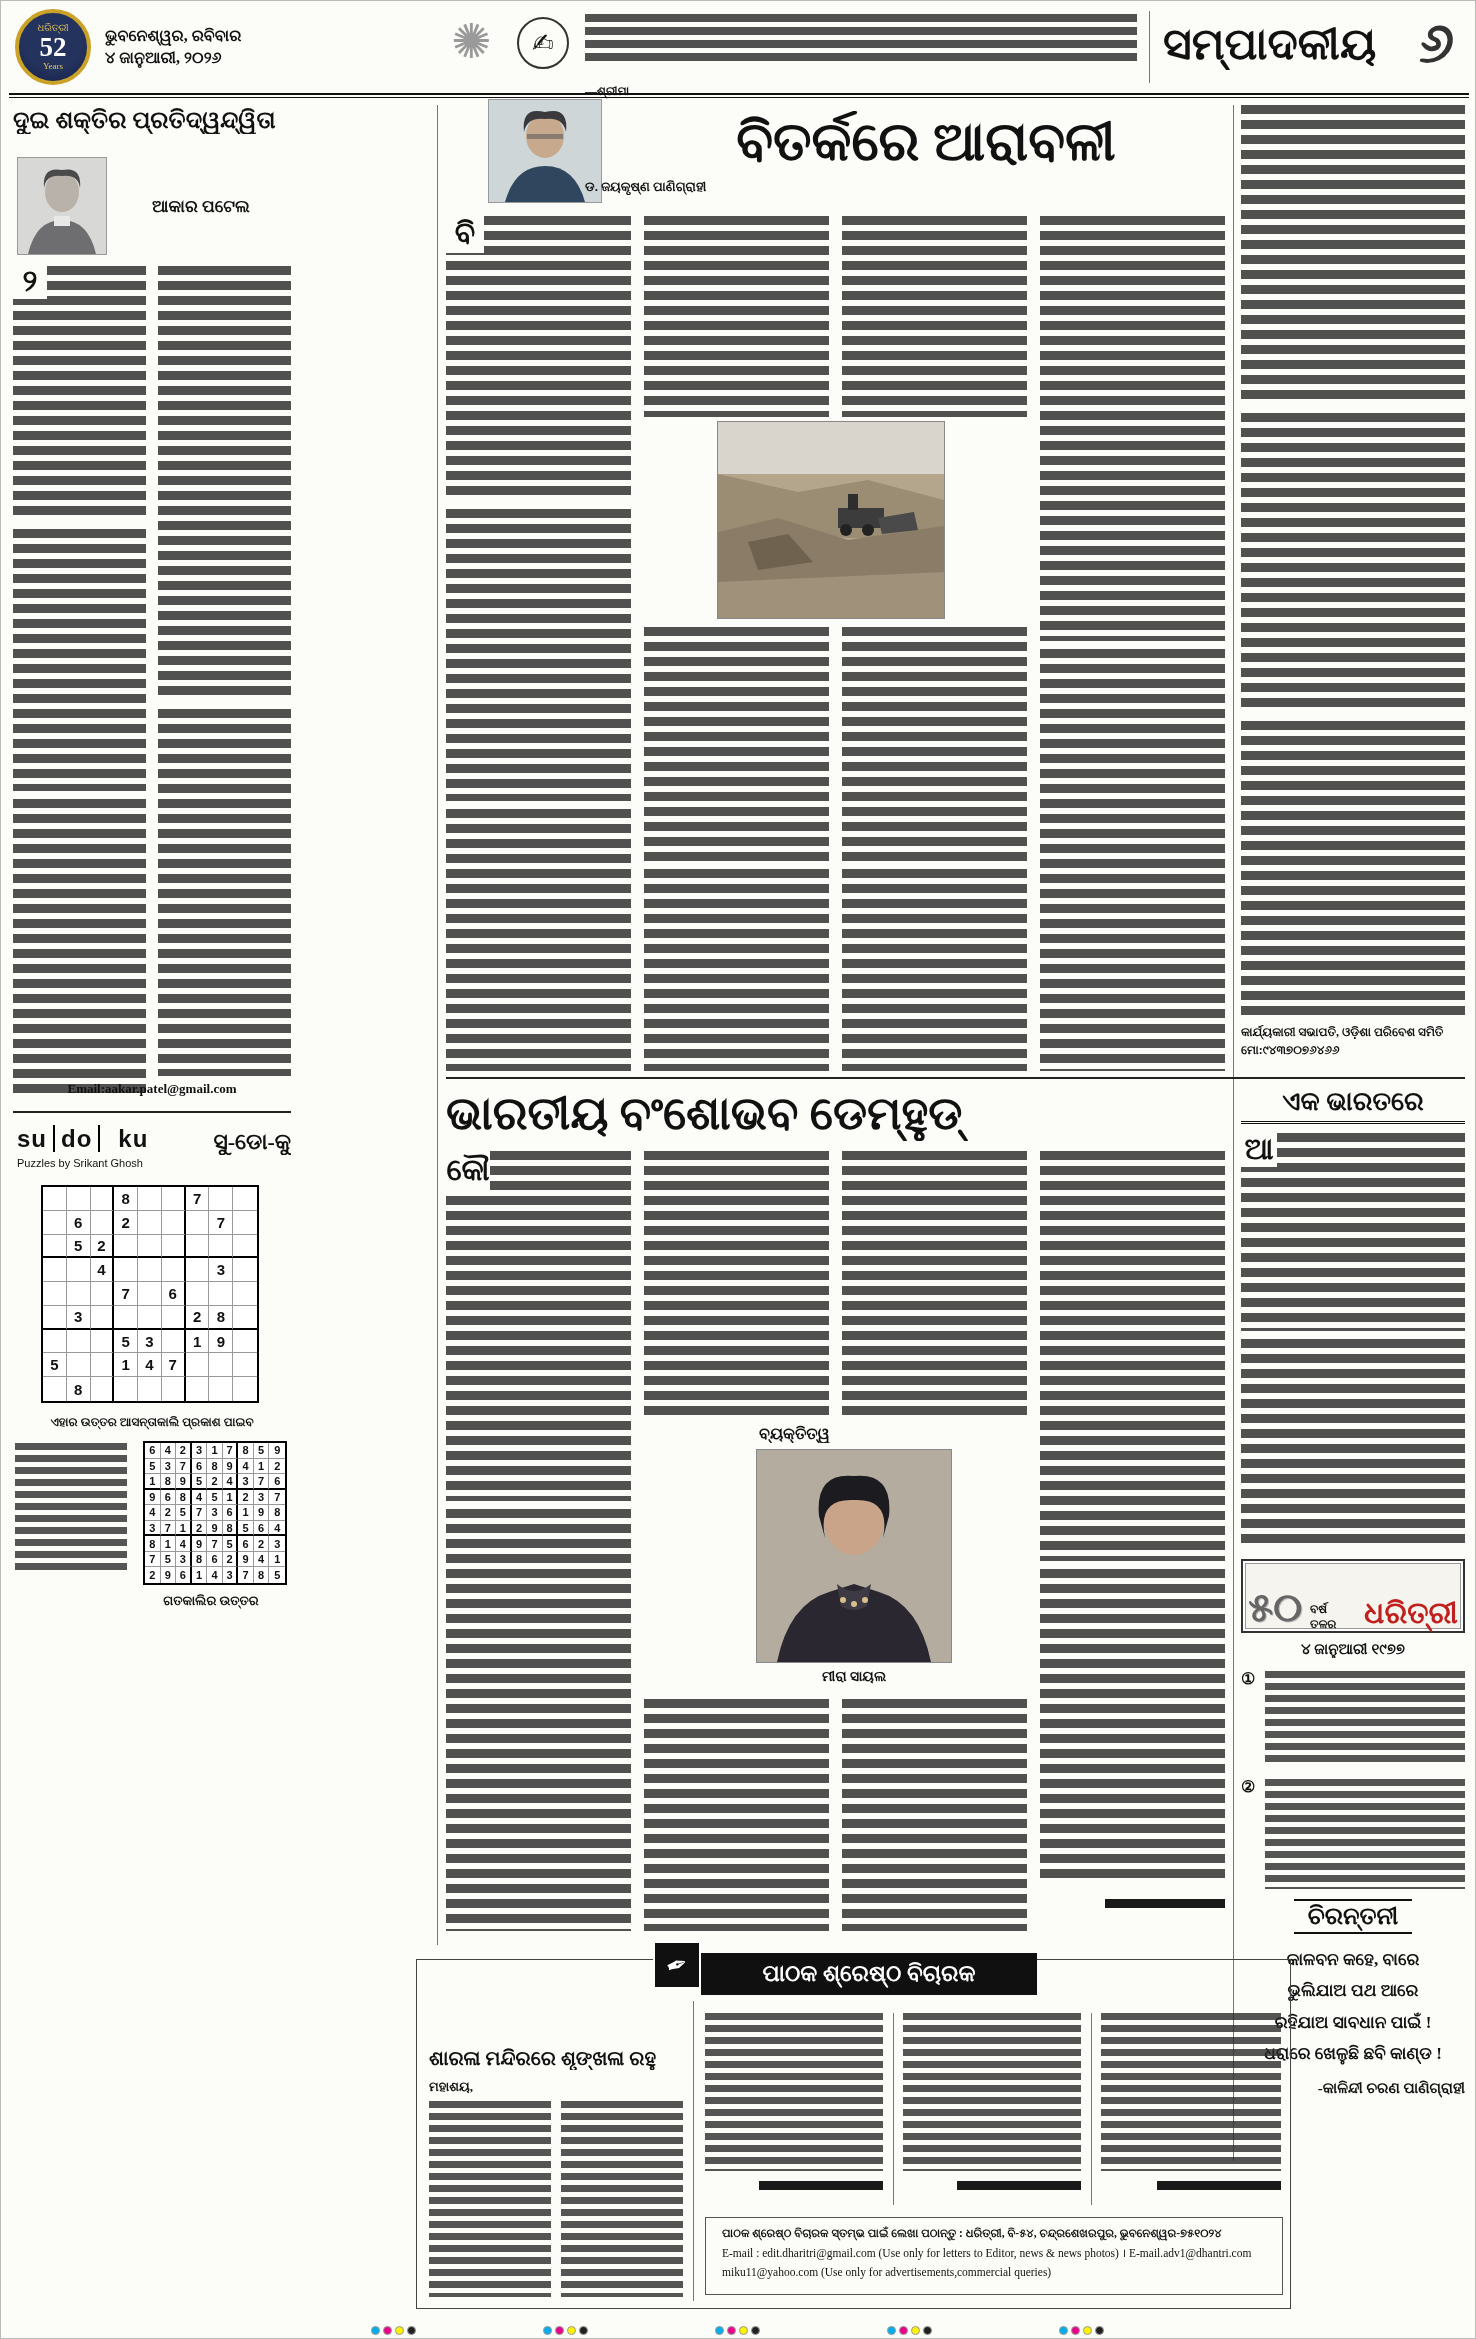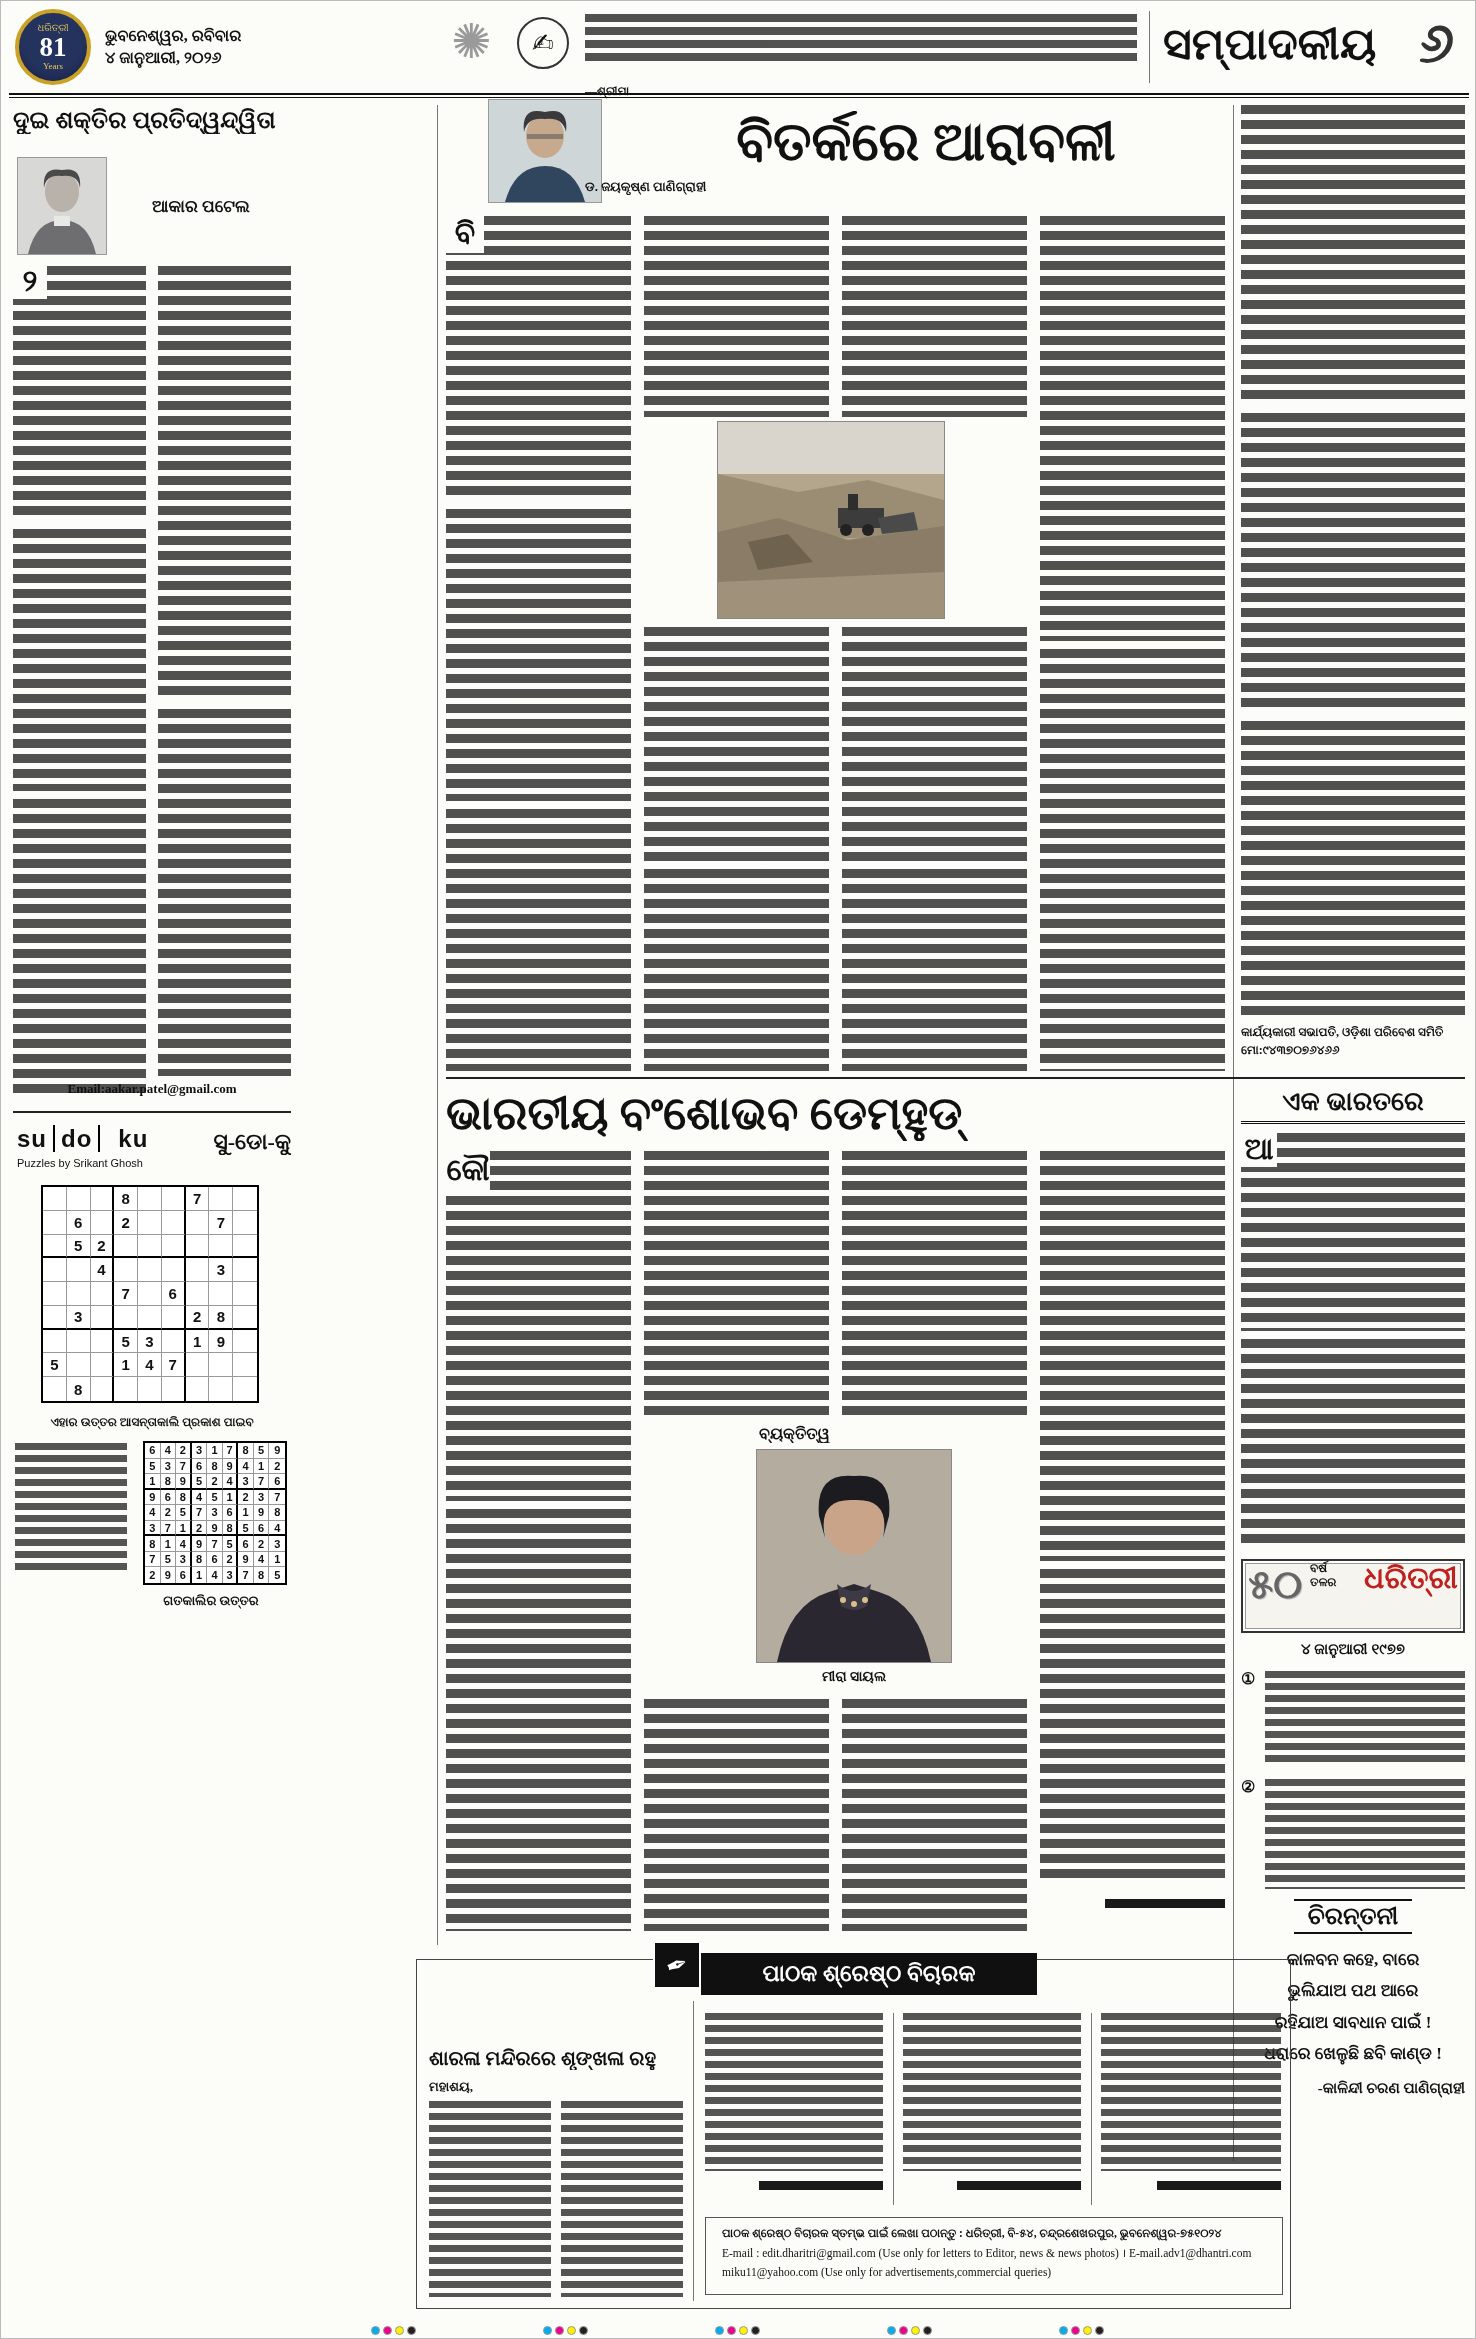--- a/index.html
+++ b/index.html
@@ -31,21 +31,21 @@
 .sans{font-family:"Liberation Sans",sans-serif}
 .reg{width:9px;height:9px;border-radius:50%;display:inline-block;margin-right:3px;border:1px solid #999}
 </style>
 </head>
 <body>
 
 <div class="page">
 
   <div class="abs" style="left:14px;top:8px;width:76px;height:76px;border-radius:50%;background:radial-gradient(circle at 50% 40%,#24335e 55%,#141d42 100%);border:4px solid #c9a227;color:#fff;display:flex;flex-direction:column;align-items:center;justify-content:center;line-height:1.05">
     <span style="font-size:10px;color:#e7c75a">ଧରିତ୍ରୀ</span>
-    <span style="font-size:27px;font-weight:bold">81</span>
+    <span style="font-size:27px;font-weight:bold">52</span>
     <span style="font-size:9px;color:#e7c75a">Years</span>
   </div>
 
   <div class="abs bold" style="left:104px;top:24px;font-size:16px;line-height:1.35">
     <div>ଭୁବନେଶ୍ୱର, ରବିବାର</div>
     <div>୪ ଜାନୁଆରୀ, ୨୦୨୬</div>
   </div>
 
   <span class="abs" style="left:450px;top:12px;font-size:48px;color:#9a9a9a;font-family:'DejaVu Sans',sans-serif">✺</span>
 
@@ -357,21 +357,21 @@
         <circle cx="108" cy="150" r="3" fill="#d8c089"></circle>
     </svg>
   </div>
   <div class="abs bold ctr nowrap" style="left:755px;top:1668px;width:196px;font-size:14px">ମୀରା ସାୟଲ</div>
 
   <div class="abs bold ctr nowrap" style="left:1240px;top:1086px;width:224px;font-size:26px;border-bottom:3px double #111;padding-bottom:4px">ଏକ ଭାରତରେ</div>
   <div class="abs dropcap" style="left:1240px;top:1130px;width:36px;height:36px">ଆ</div>
   <div class="abs ft" style="left:1240px;top:1132px;width:224px;height:198px"></div>
   <div class="abs ft" style="left:1240px;top:1338px;width:224px;height:210px"></div>
 
-  <div class="abs" style="left:1240px;top:1558px;width:224px;height:74px;border:2px solid #333;box-shadow:inset 0 0 0 2px #fff,inset 0 0 0 3px #999;display:flex;align-items:flex-start;justify-content:center;gap:8px;background:#f6f4ee">
+  <div class="abs" style="left:1240px;top:1558px;width:224px;height:74px;border:2px solid #333;box-shadow:inset 0 0 0 2px #fff,inset 0 0 0 3px #999;display:flex;align-items:flex-end;justify-content:center;gap:8px;background:#f6f4ee">
     <span class="bold" style="font-size:40px;color:#666;text-shadow:1px 1px 0 #bbb">୫୦</span>
     <span class="bold" style="font-size:12px;width:46px;line-height:1.2">ବର୍ଷ ତଳର</span>
     <span class="bold" style="font-size:30px;color:#c0201e">ଧରିତ୍ରୀ</span>
   </div>
   <div class="abs bold ctr nowrap" style="left:1240px;top:1640px;width:224px;font-size:15px">୪ ଜାନୁଆରୀ ୧୯୭୭</div>
 
   <span class="abs sans bold" style="left:1240px;top:1668px;font-size:16px">①</span>
   <div class="abs ft-s" style="left:1264px;top:1670px;width:200px;height:96px"></div>
   <span class="abs sans bold" style="left:1240px;top:1776px;font-size:16px">②</span>
   <div class="abs ft-s" style="left:1264px;top:1778px;width:200px;height:110px"></div>

